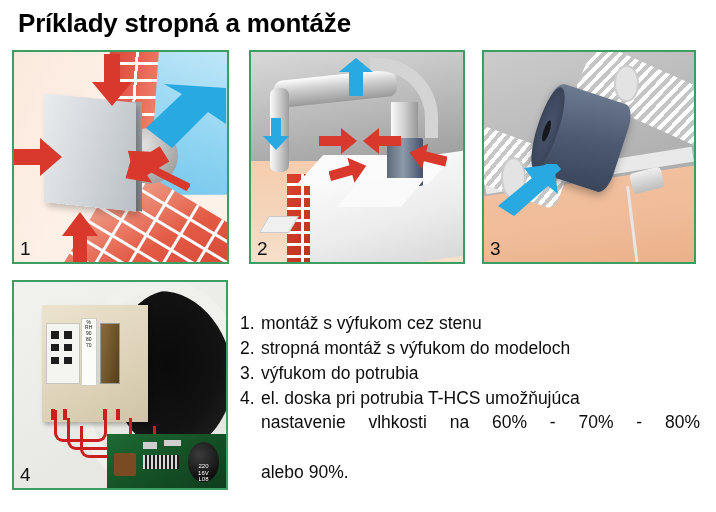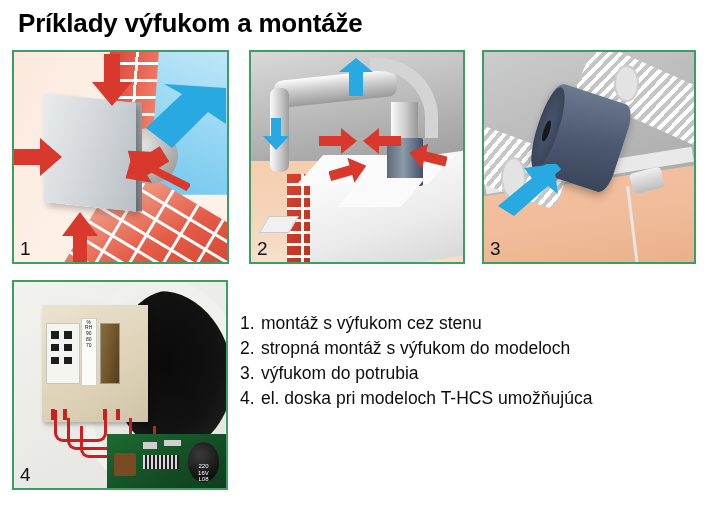--- a/index.html
+++ b/index.html
@@ -313,21 +313,21 @@
   }
   .instr-text.justify::after {
     content: "";
     display: inline-block;
     width: 100%;
   }
 </style>
 </head>
 <body>
 
-<div id="page-title">Príklady výfukom a montáže</div>
+<div id="page-title">Príklady stropná a montáže</div>
 
 <div class="panel" id="panel-1">
   <div class="scene">
     <div class="p1-bg"></div>
     <div class="p1-sky"></div>
     <div class="p1-wall-v"></div>
     <div class="p1-wall-d"></div>
     <div class="p1-duct"></div>
     <div class="p1-face-edge"></div>
     <div class="p1-face"></div>
@@ -482,17 +482,19 @@
   </div>
 
   <div class="instr-row">
     <span class="instr-num">3.</span>
     <span class="instr-text">výfukom do potrubia</span>
   </div>
 
   <div class="instr-row">
     <span class="instr-num">4.</span>
     <span class="instr-text">
-      <div>el. doska pri modeloch T-HCS umožňujúca</div>
+      <div>el. doska pri potrubia T-HCS umožňujúca</div>
+      <div class="instr-text justify">nastavenie vlhkosti na 60% - 70% - 80%</div>
+      <div>alebo 90%.</div>
     </span>
   </div>
 
 </div>
 
 </body></html>

